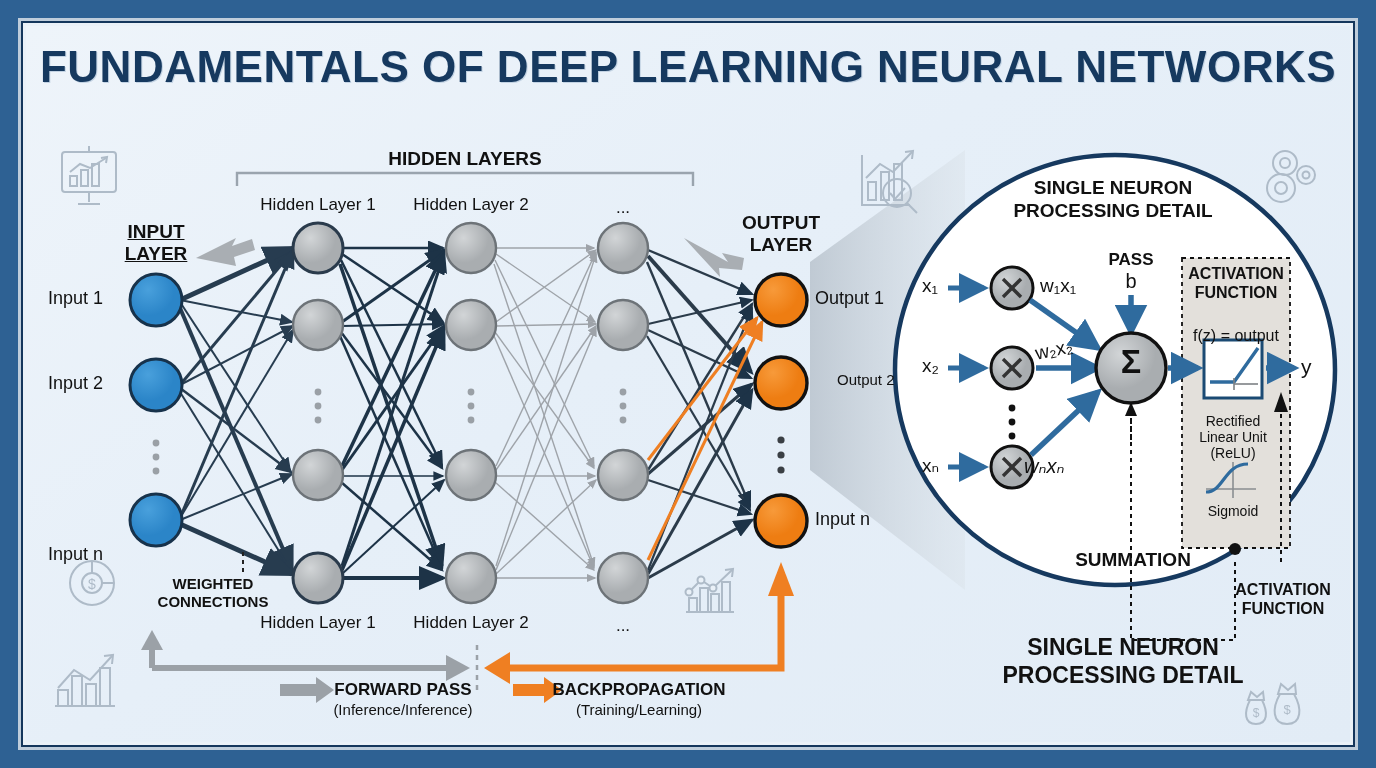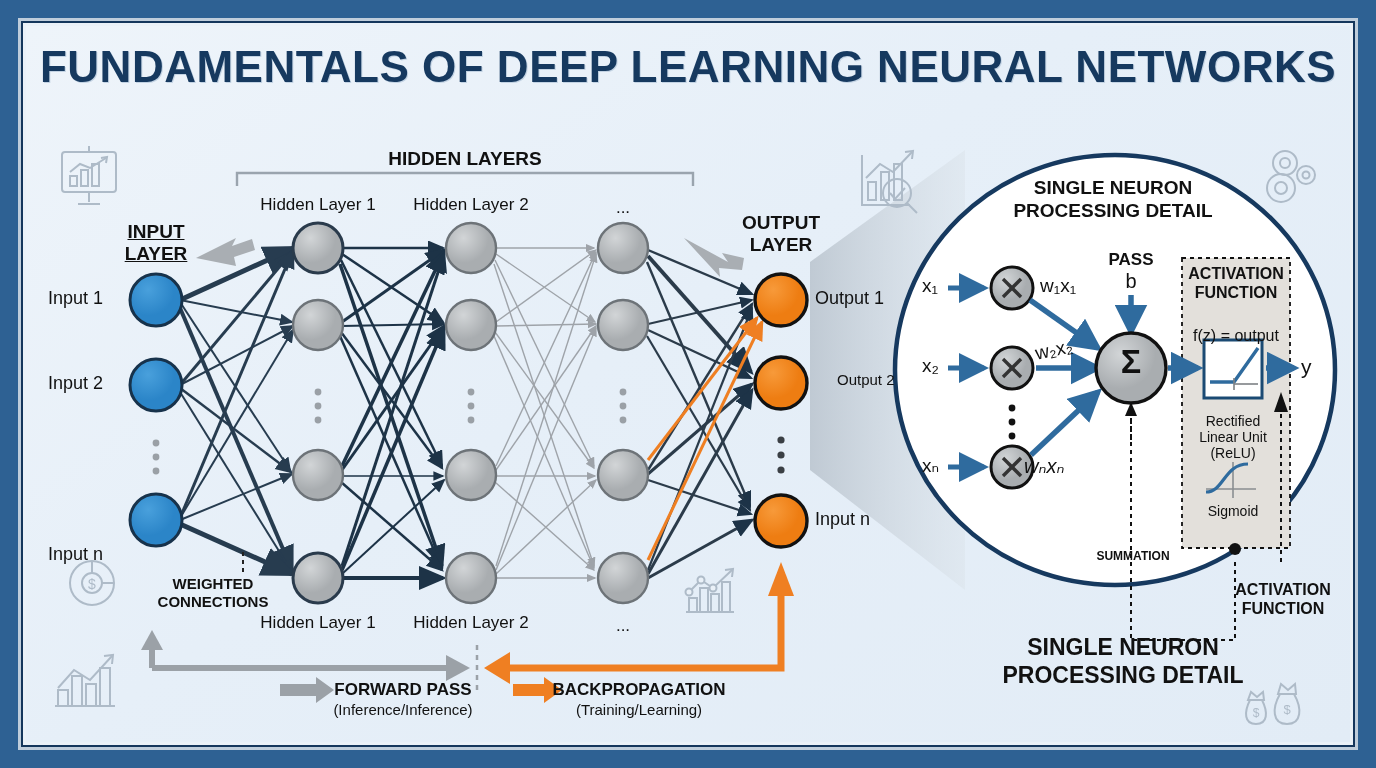--- a/index.html
+++ b/index.html
@@ -376,21 +376,21 @@
   <div class="lbl" style="left:922px;top:355px;font-size:19px;">x₂</div>
   <div class="lbl" style="left:922px;top:454px;font-size:19px;">xₙ</div>
   <div class="lbl" style="left:1040px;top:275px;font-size:19px;">w₁x₁</div>
   <div class="lbl" style="left:1035px;top:339px;font-size:19px;transform:rotate(-12deg);">w₂x₂</div>
   <div class="lbl" style="left:1024px;top:454px;font-size:20px;font-style:italic;">wₙxₙ</div>
 
   <div class="lbl bold ctr" style="left:1131px;top:250px;font-size:17px;">PASS</div>
   <div class="lbl ctr" style="left:1131px;top:270px;font-size:20px;">b</div>
   <div class="lbl ctr" style="left:1131px;top:344px;font-size:34px;font-weight:bold;line-height:34px;">Σ</div>
 
-  <div class="lbl bold ctr" style="left:1133px;top:549px;font-size:12px;">SUMMATION</div>
+  <div class="lbl bold ctr" style="left:1133px;top:549px;font-size:19px;">SUMMATION</div>
 
   <div class="lbl bold ctr" style="left:1236px;top:264px;font-size:16px;line-height:19px;">
     <span>ACTIVATION</span><br>
     <span>FUNCTION</span>
   </div>
   <div class="lbl ctr" style="left:1236px;top:311px;font-size:16px;margin-top:16px;">f(z) = output</div>
   <div class="lbl ctr" style="left:1233px;top:403px;font-size:14px;line-height:16px;margin-top:10px;">
     <span>Rectified</span><br>
     <span>Linear Unit</span><br>
     <span>(ReLU)</span>

